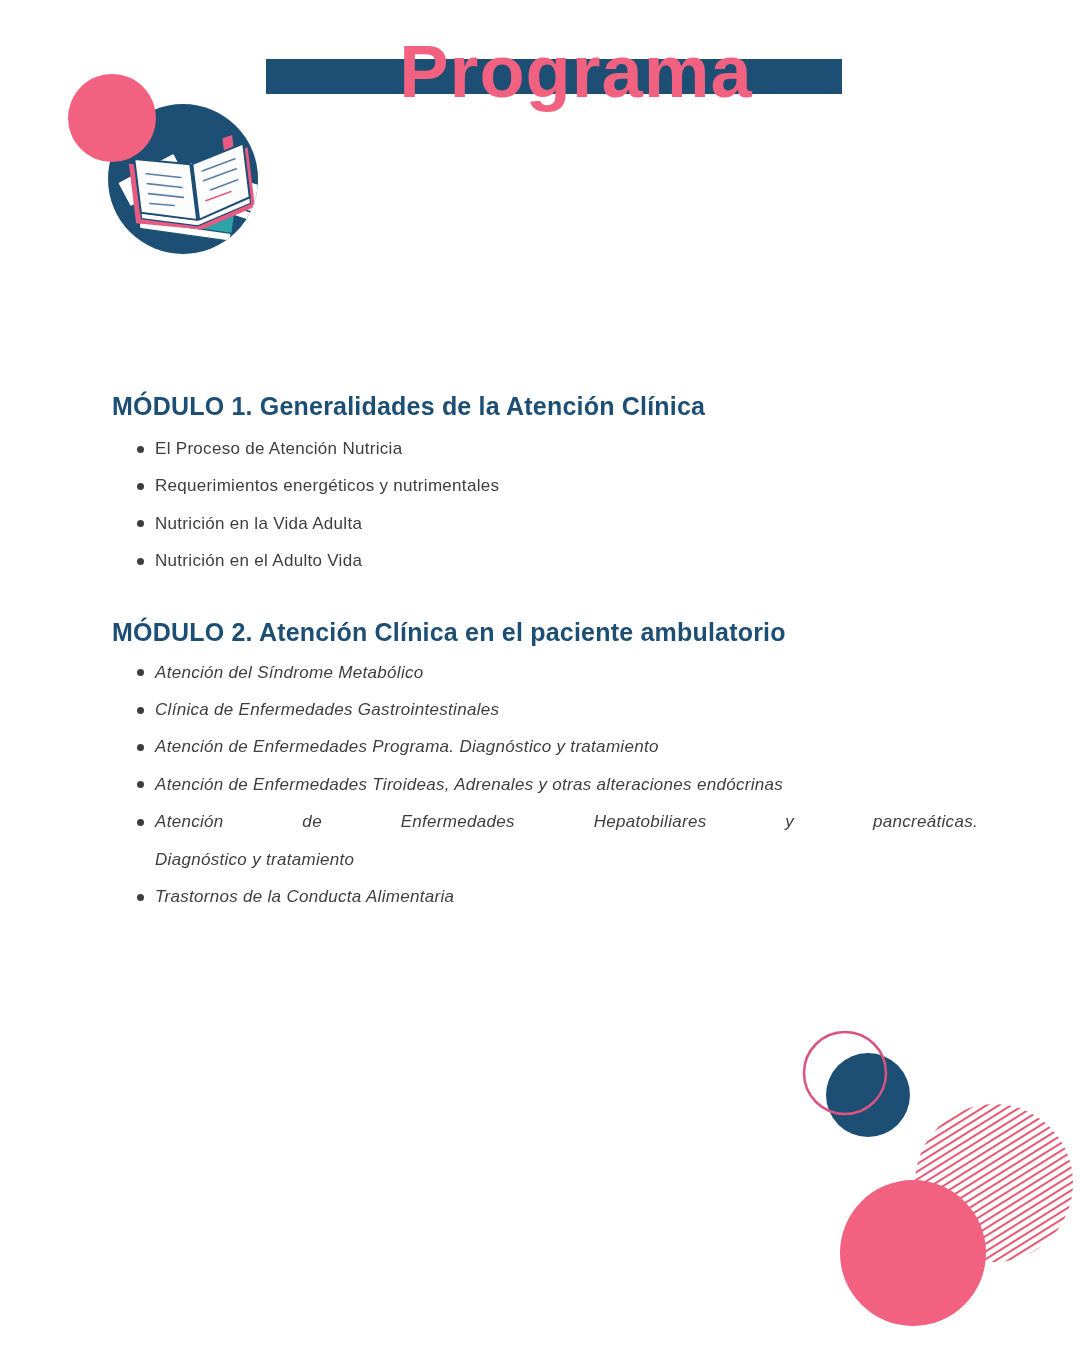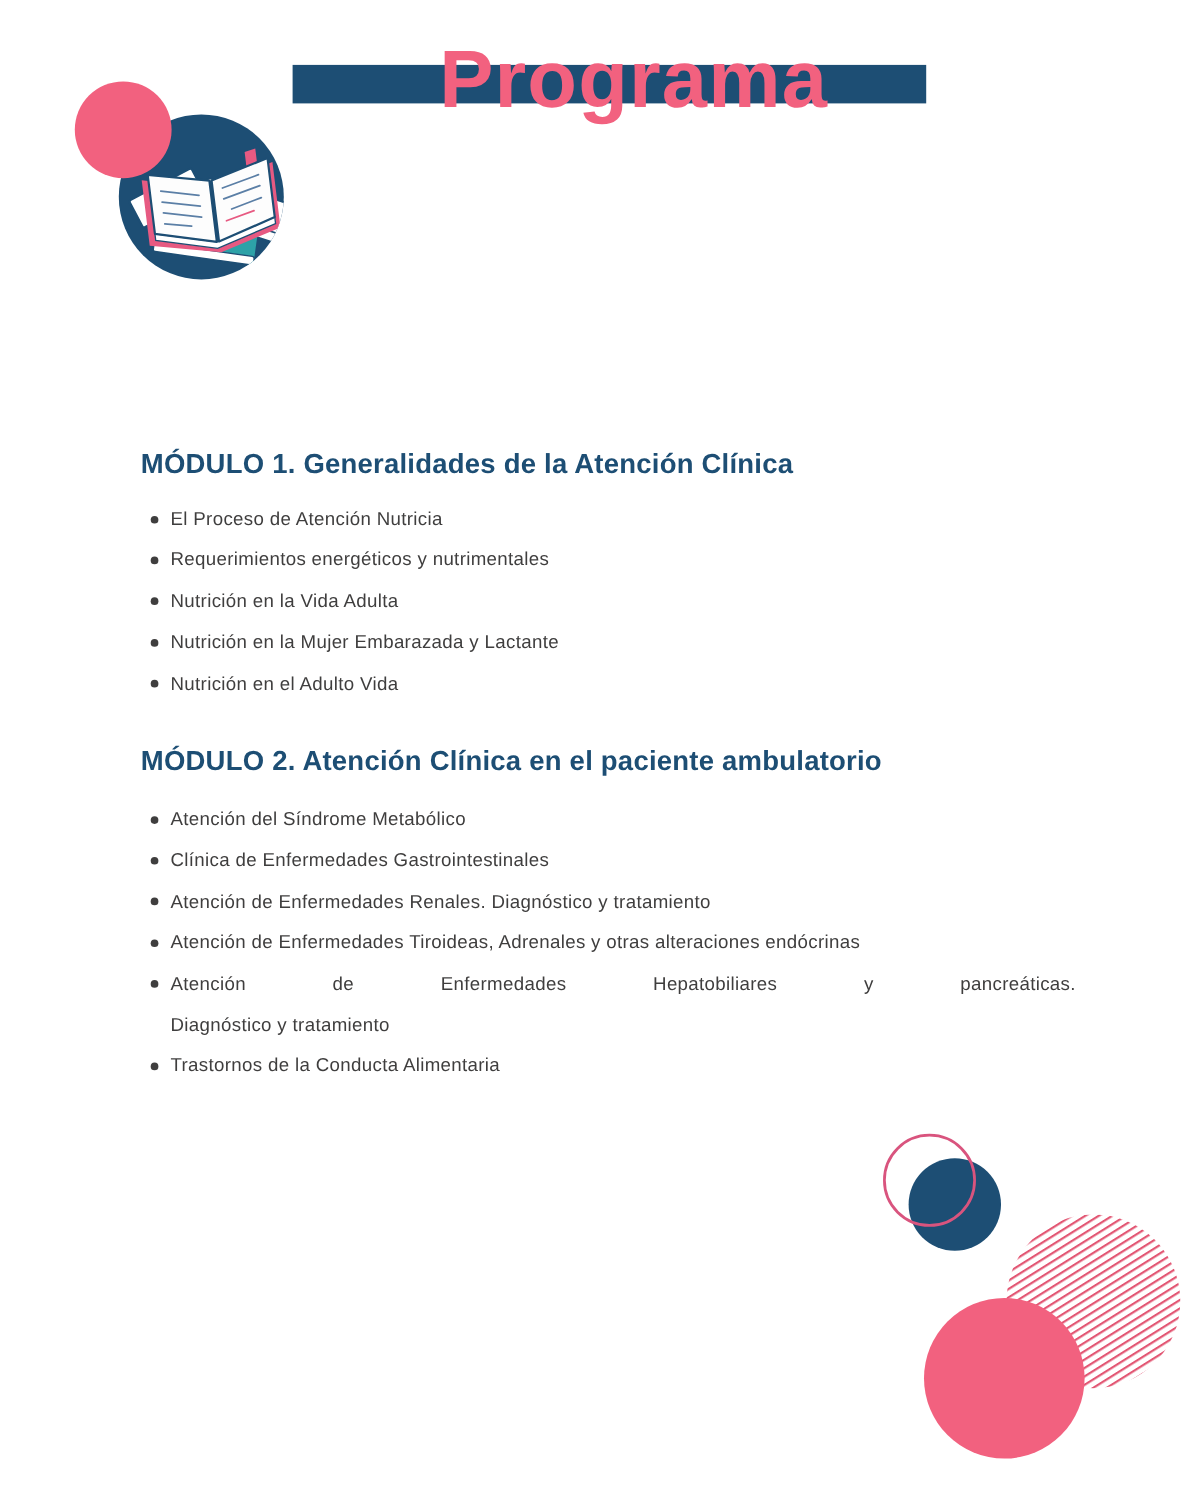--- a/index.html
+++ b/index.html
@@ -21,26 +21,26 @@
   }
   .title{
     position:absolute;left:0;top:35px;width:1080px;text-align:center;
     font-size:74px;line-height:74px;font-weight:700;color:var(--pink);
     letter-spacing:1px;z-index:2;padding-left:36px;
   }
   .deco-tl{position:absolute;left:60px;top:60px;}
   .deco-br{position:absolute;left:790px;top:1020px;}
   .content{position:absolute;left:112px;top:391px;width:866px;}
   .module-heading{
-    margin:16px;font-size:25px;line-height:30px;font-weight:700;
+    margin:0;font-size:25px;line-height:30px;font-weight:700;
     color:var(--navy);letter-spacing:0.2px;
   }
   .module-2 .module-heading{margin-top:37px;}
   .topic-list{list-style:none;margin:9px 0 0 0;padding:0;}
-  .module-2 .topic-list{margin-top:19px;}
+  .module-2 .topic-list{margin-top:7px;font-style:italic;}
   .topic{
     position:relative;padding-left:43px;line-height:37.4px;
     font-size:17px;color:var(--body);letter-spacing:0.3px;
   }
   .topic::before{
     content:"";position:absolute;left:25px;top:15.5px;
     width:7px;height:7px;border-radius:50%;background:var(--body);
   }
   .jline{text-align:justify;text-align-last:justify;}
 </style>
@@ -99,31 +99,30 @@
   </svg>
 
   <div class="content">
 
     <section class="module module-1">
       <h2 class="module-heading">MÓDULO 1. Generalidades de la Atención Clínica</h2>
       <ul class="topic-list">
         <li class="topic"><span>El Proceso de Atención Nutricia</span></li>
         <li class="topic"><span>Requerimientos energéticos y nutrimentales</span></li>
         <li class="topic"><span>Nutrición en la Vida Adulta</span></li>
-        <li class="topic"><span>Nutrición en la Mujer Embarazada y Lactante</span></li>
         <li class="topic"><span>Nutrición en el Adulto Vida</span></li>
       </ul>
     </section>
 
     <section class="module module-2">
       <h2 class="module-heading">MÓDULO 2. Atención Clínica en el paciente ambulatorio</h2>
       <ul class="topic-list">
         <li class="topic"><span>Atención del Síndrome Metabólico</span></li>
         <li class="topic"><span>Clínica de Enfermedades Gastrointestinales</span></li>
-        <li class="topic"><span>Atención de Enfermedades Renales. Diagnóstico y tratamiento</span></li>
+        <li class="topic"><span>Atención de Enfermedades Programa. Diagnóstico y tratamiento</span></li>
         <li class="topic"><span>Atención de Enfermedades Tiroideas, Adrenales y otras alteraciones endócrinas</span></li>
         <li class="topic">
           <div class="jline">Atención de Enfermedades Hepatobiliares y pancreáticas.</div>
           <div>Diagnóstico y tratamiento</div>
         </li>
         <li class="topic"><span>Trastornos de la Conducta Alimentaria</span></li>
       </ul>
     </section>
 
   </div>

